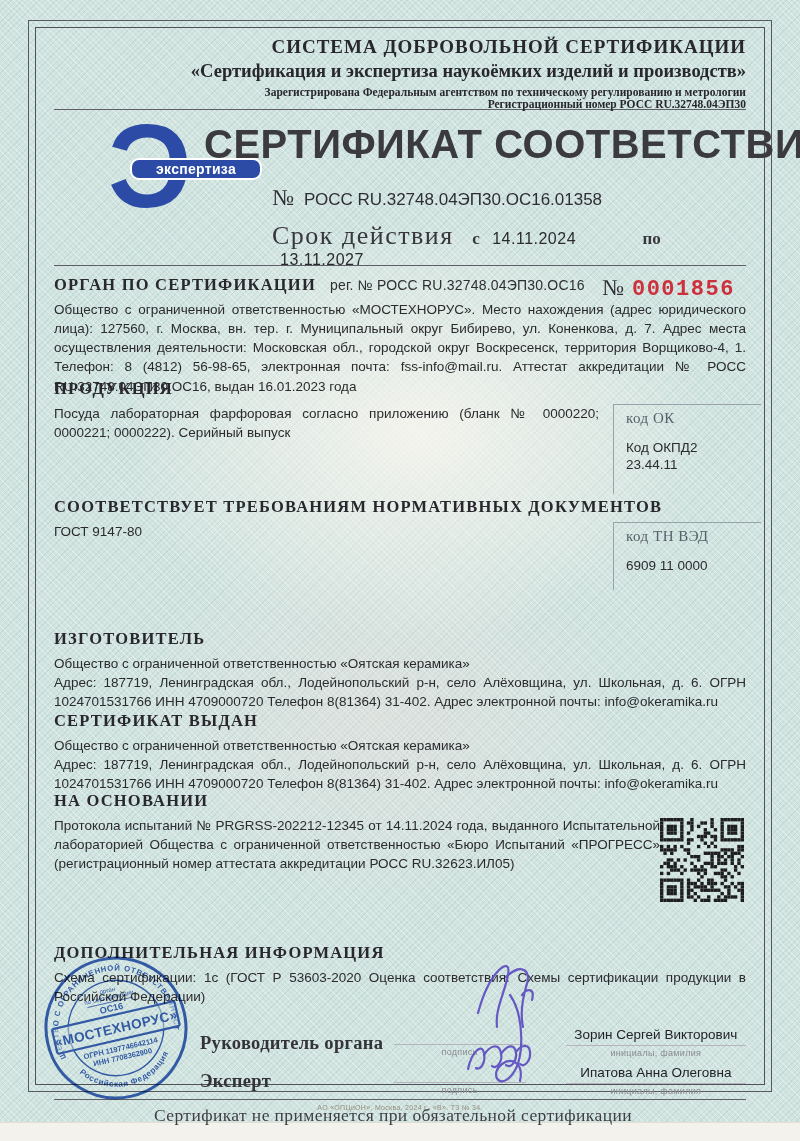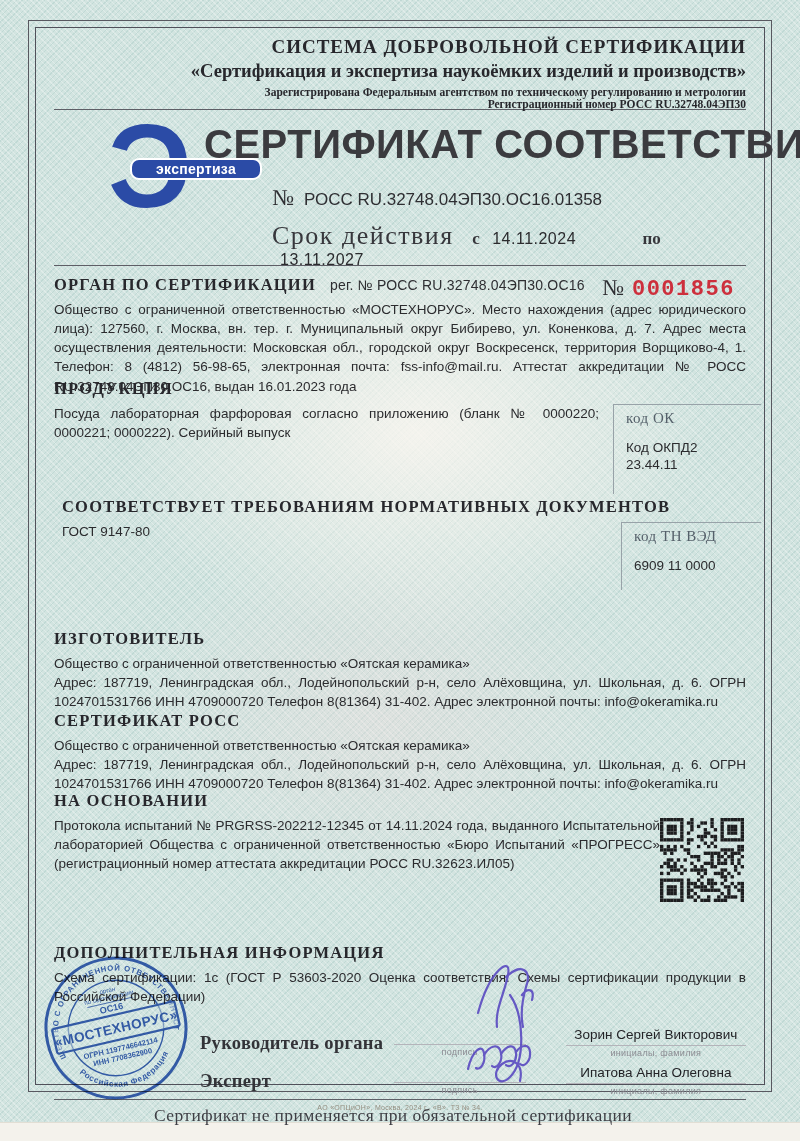--- a/index.html
+++ b/index.html
@@ -51,21 +51,21 @@
        color:var(--red);letter-spacing:1.5px;}
 
   
   h3.sec-h{font-family:"Liberation Serif",serif;font-weight:bold;font-size:16.5px;letter-spacing:1.2px;
        color:var(--head);margin:6px 0 5px;}
   .sec p{font-size:13.5px;line-height:1.42;text-align:justify;}
   .sec-organ{border-top:1.2px solid var(--line);padding-top:3px;height:108px;}
   .hrow{display:flex;align-items:baseline;gap:14px;}
   .hrow .reg{font-size:14px;color:#2e2e32;letter-spacing:.2px;}
   .sec-product{height:112px;}
-  .sec-compliance{height:126px;margin-left:8px;}
+  .sec-compliance{height:126px;}
   .flexrow{display:flex;}
   .flexrow .ltext{width:545px;}
   .codebox{flex:1;margin-left:14px;margin-right:-15px;border-top:1px solid #98a2a8;border-left:1px solid #98a2a8;
        padding:5px 4px 0 12px;}
   .codebox .cb-label{font-family:"Liberation Serif",serif;font-size:15px;color:#55606a;letter-spacing:.5px;}
   .codebox .cb-line{font-size:13.5px;margin-top:13px;}
   .codebox .cb-line2{font-size:13.5px;margin-top:2px;}
   .box-ok{min-height:90px;}
   .box-tnved{min-height:68px;}
   .sec-manufacturer{height:76px;}
@@ -164,21 +164,21 @@
       </div>
     </div>
 
     <div class="sec sec-manufacturer">
       <h3 class="sec-h">ИЗГОТОВИТЕЛЬ</h3>
       <p class="name-line">Общество с ограниченной ответственностью «Оятская керамика»</p>
       <p>Адрес: 187719, Ленинградская обл., Лодейнопольский р-н, село Алёховщина, ул. Школьная, д. 6. ОГРН 1024701531766 ИНН 4709000720 Телефон 8(81364) 31-402. Адрес электронной почты: info@okeramika.ru</p>
     </div>
 
     <div class="sec sec-issued">
-      <h3 class="sec-h">СЕРТИФИКАТ РОСС</h3>
+      <h3 class="sec-h">СЕРТИФИКАТ ВЫДАН</h3>
       <p class="name-line">Общество с ограниченной ответственностью «Оятская керамика»</p>
       <p>Адрес: 187719, Ленинградская обл., Лодейнопольский р-н, село Алёховщина, ул. Школьная, д. 6. ОГРН 1024701531766 ИНН 4709000720 Телефон 8(81364) 31-402. Адрес электронной почты: info@okeramika.ru</p>
     </div>
 
     <div class="sec sec-basis">
       <h3 class="sec-h">НА ОСНОВАНИИ</h3>
       <div class="flexrow">
         <p class="ltext">Протокола испытаний № PRGRSS-202212-12345 от 14.11.2024 года, выданного Испытательной лабораторией Общества с ограниченной ответственностью «Бюро Испытаний «ПРОГРЕСС» (регистрационный номер аттестата аккредитации РОСС RU.32623.ИЛ05)</p>
         <svg class="qr" id="qr-svg" width="84" height="84" viewBox="0 0 84 84" fill="#1d1d1f">
                 <rect x="0.00" y="0.00" width="3.36" height="3.36"></rect>

